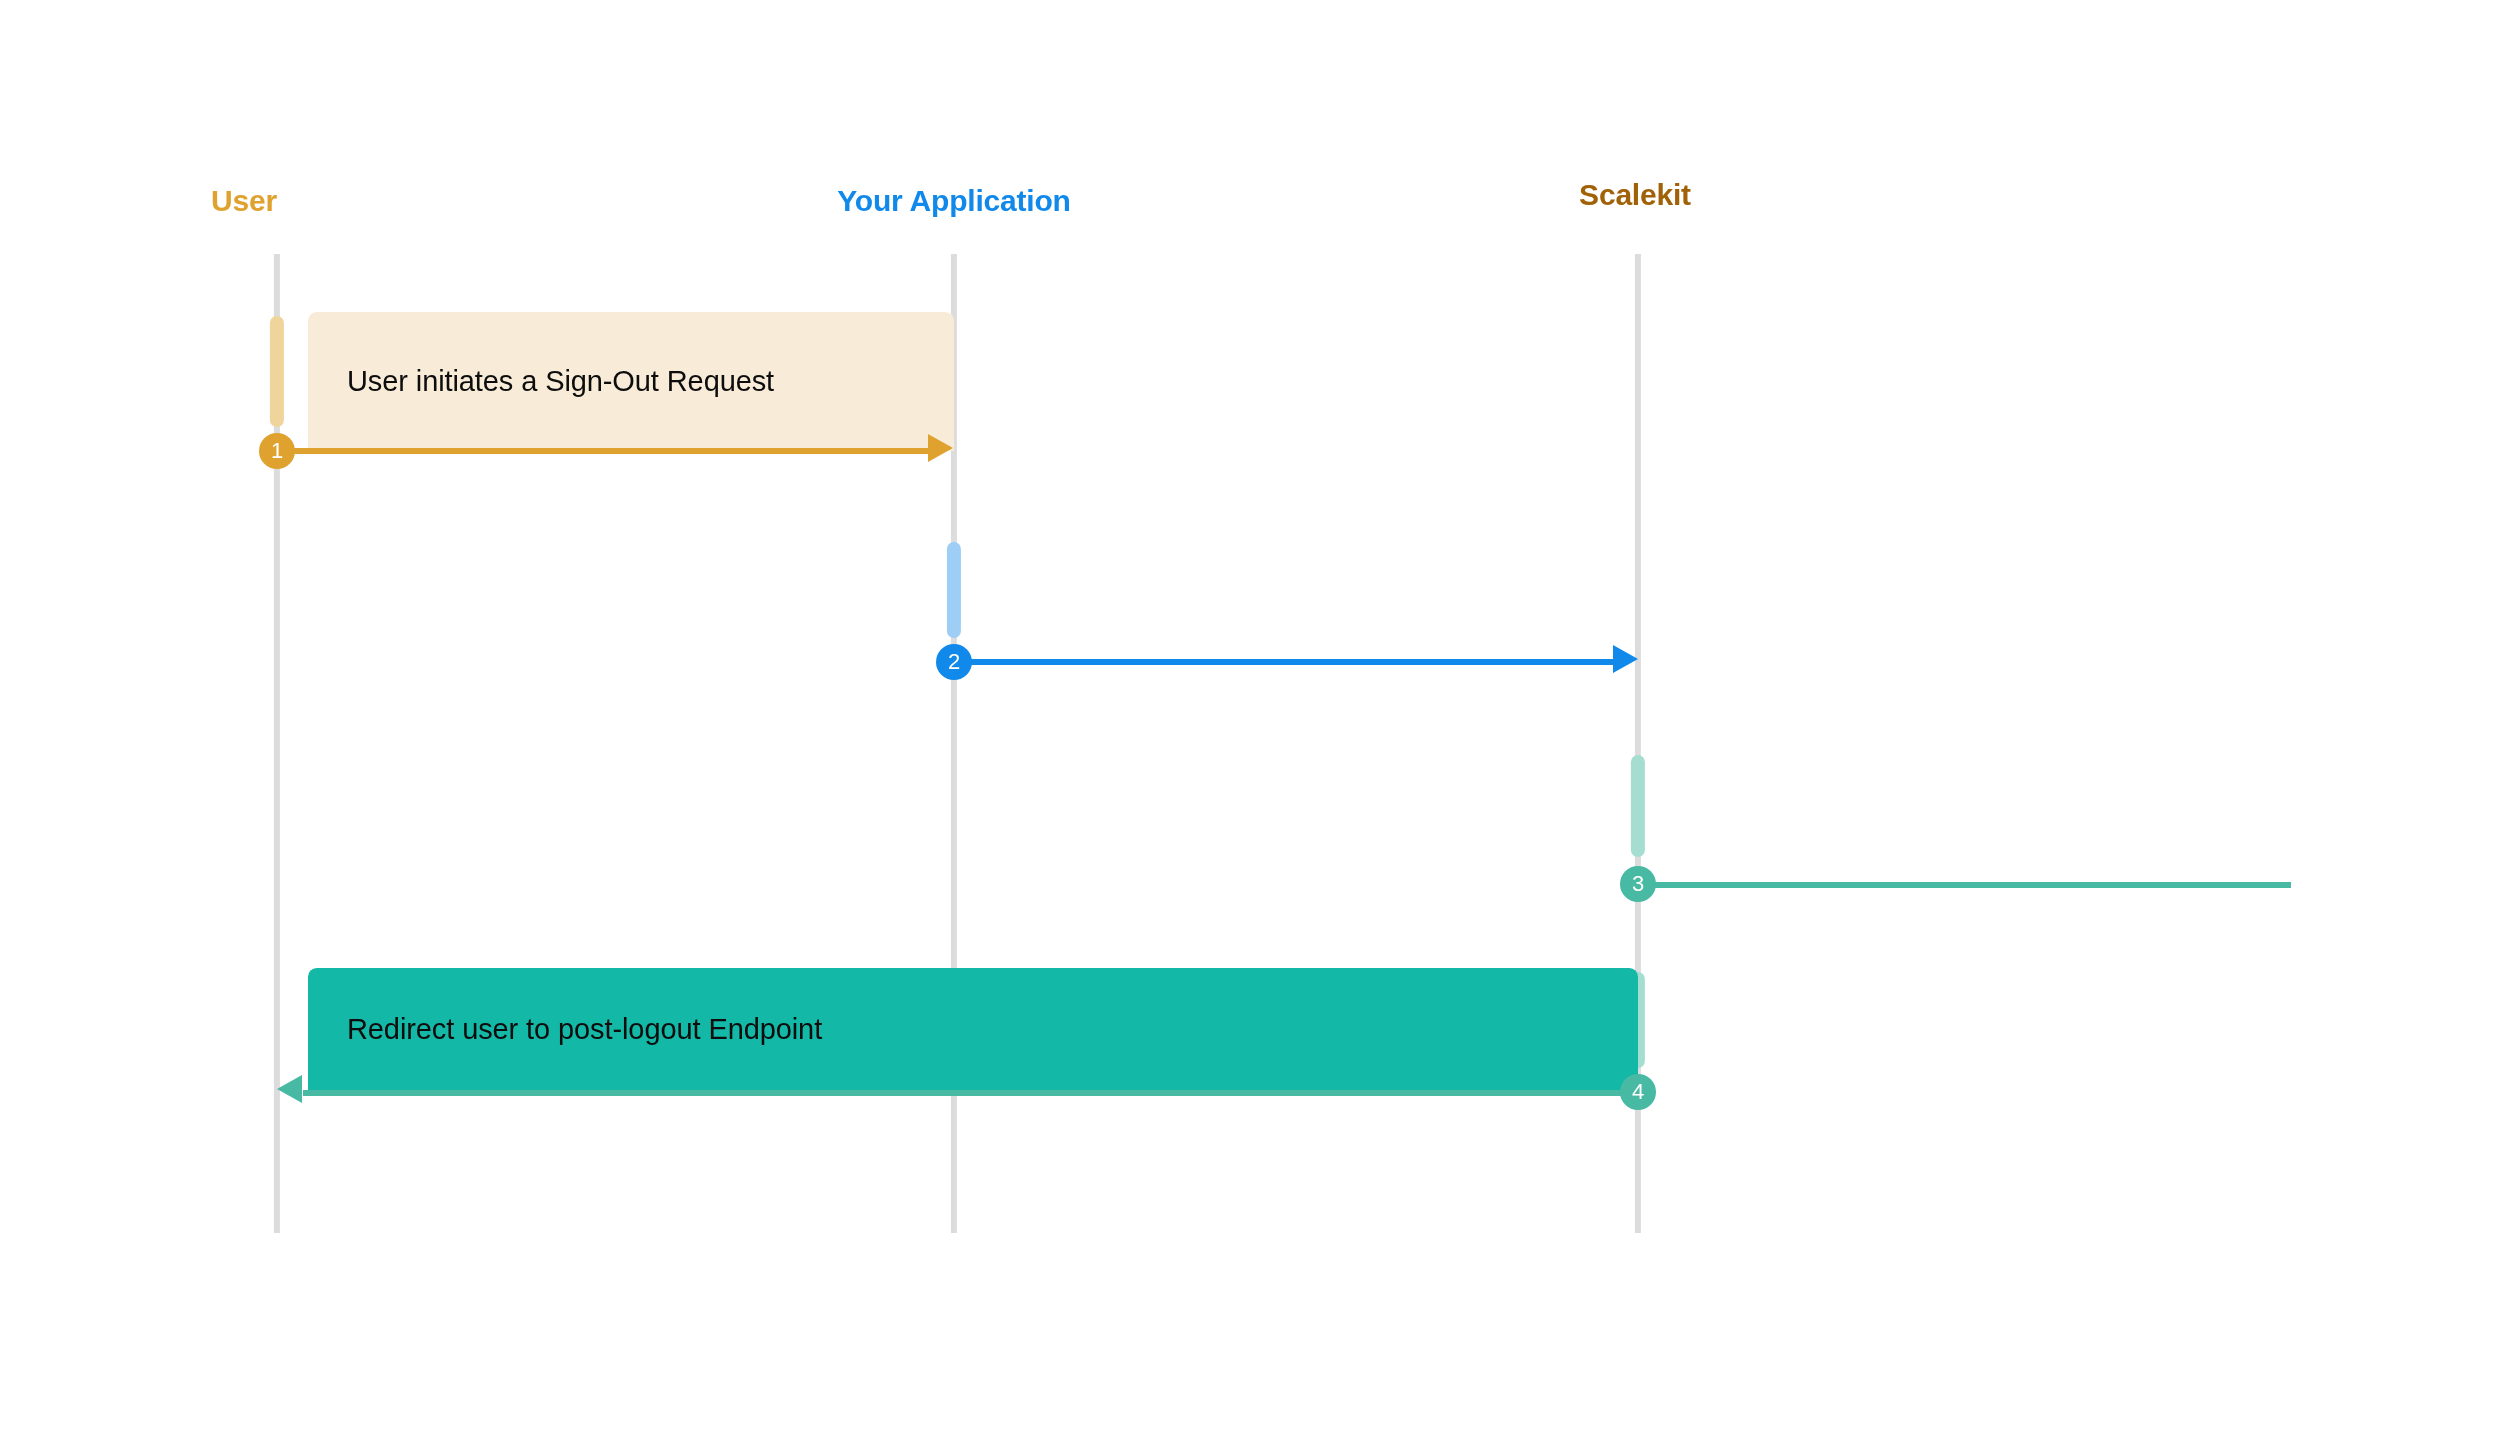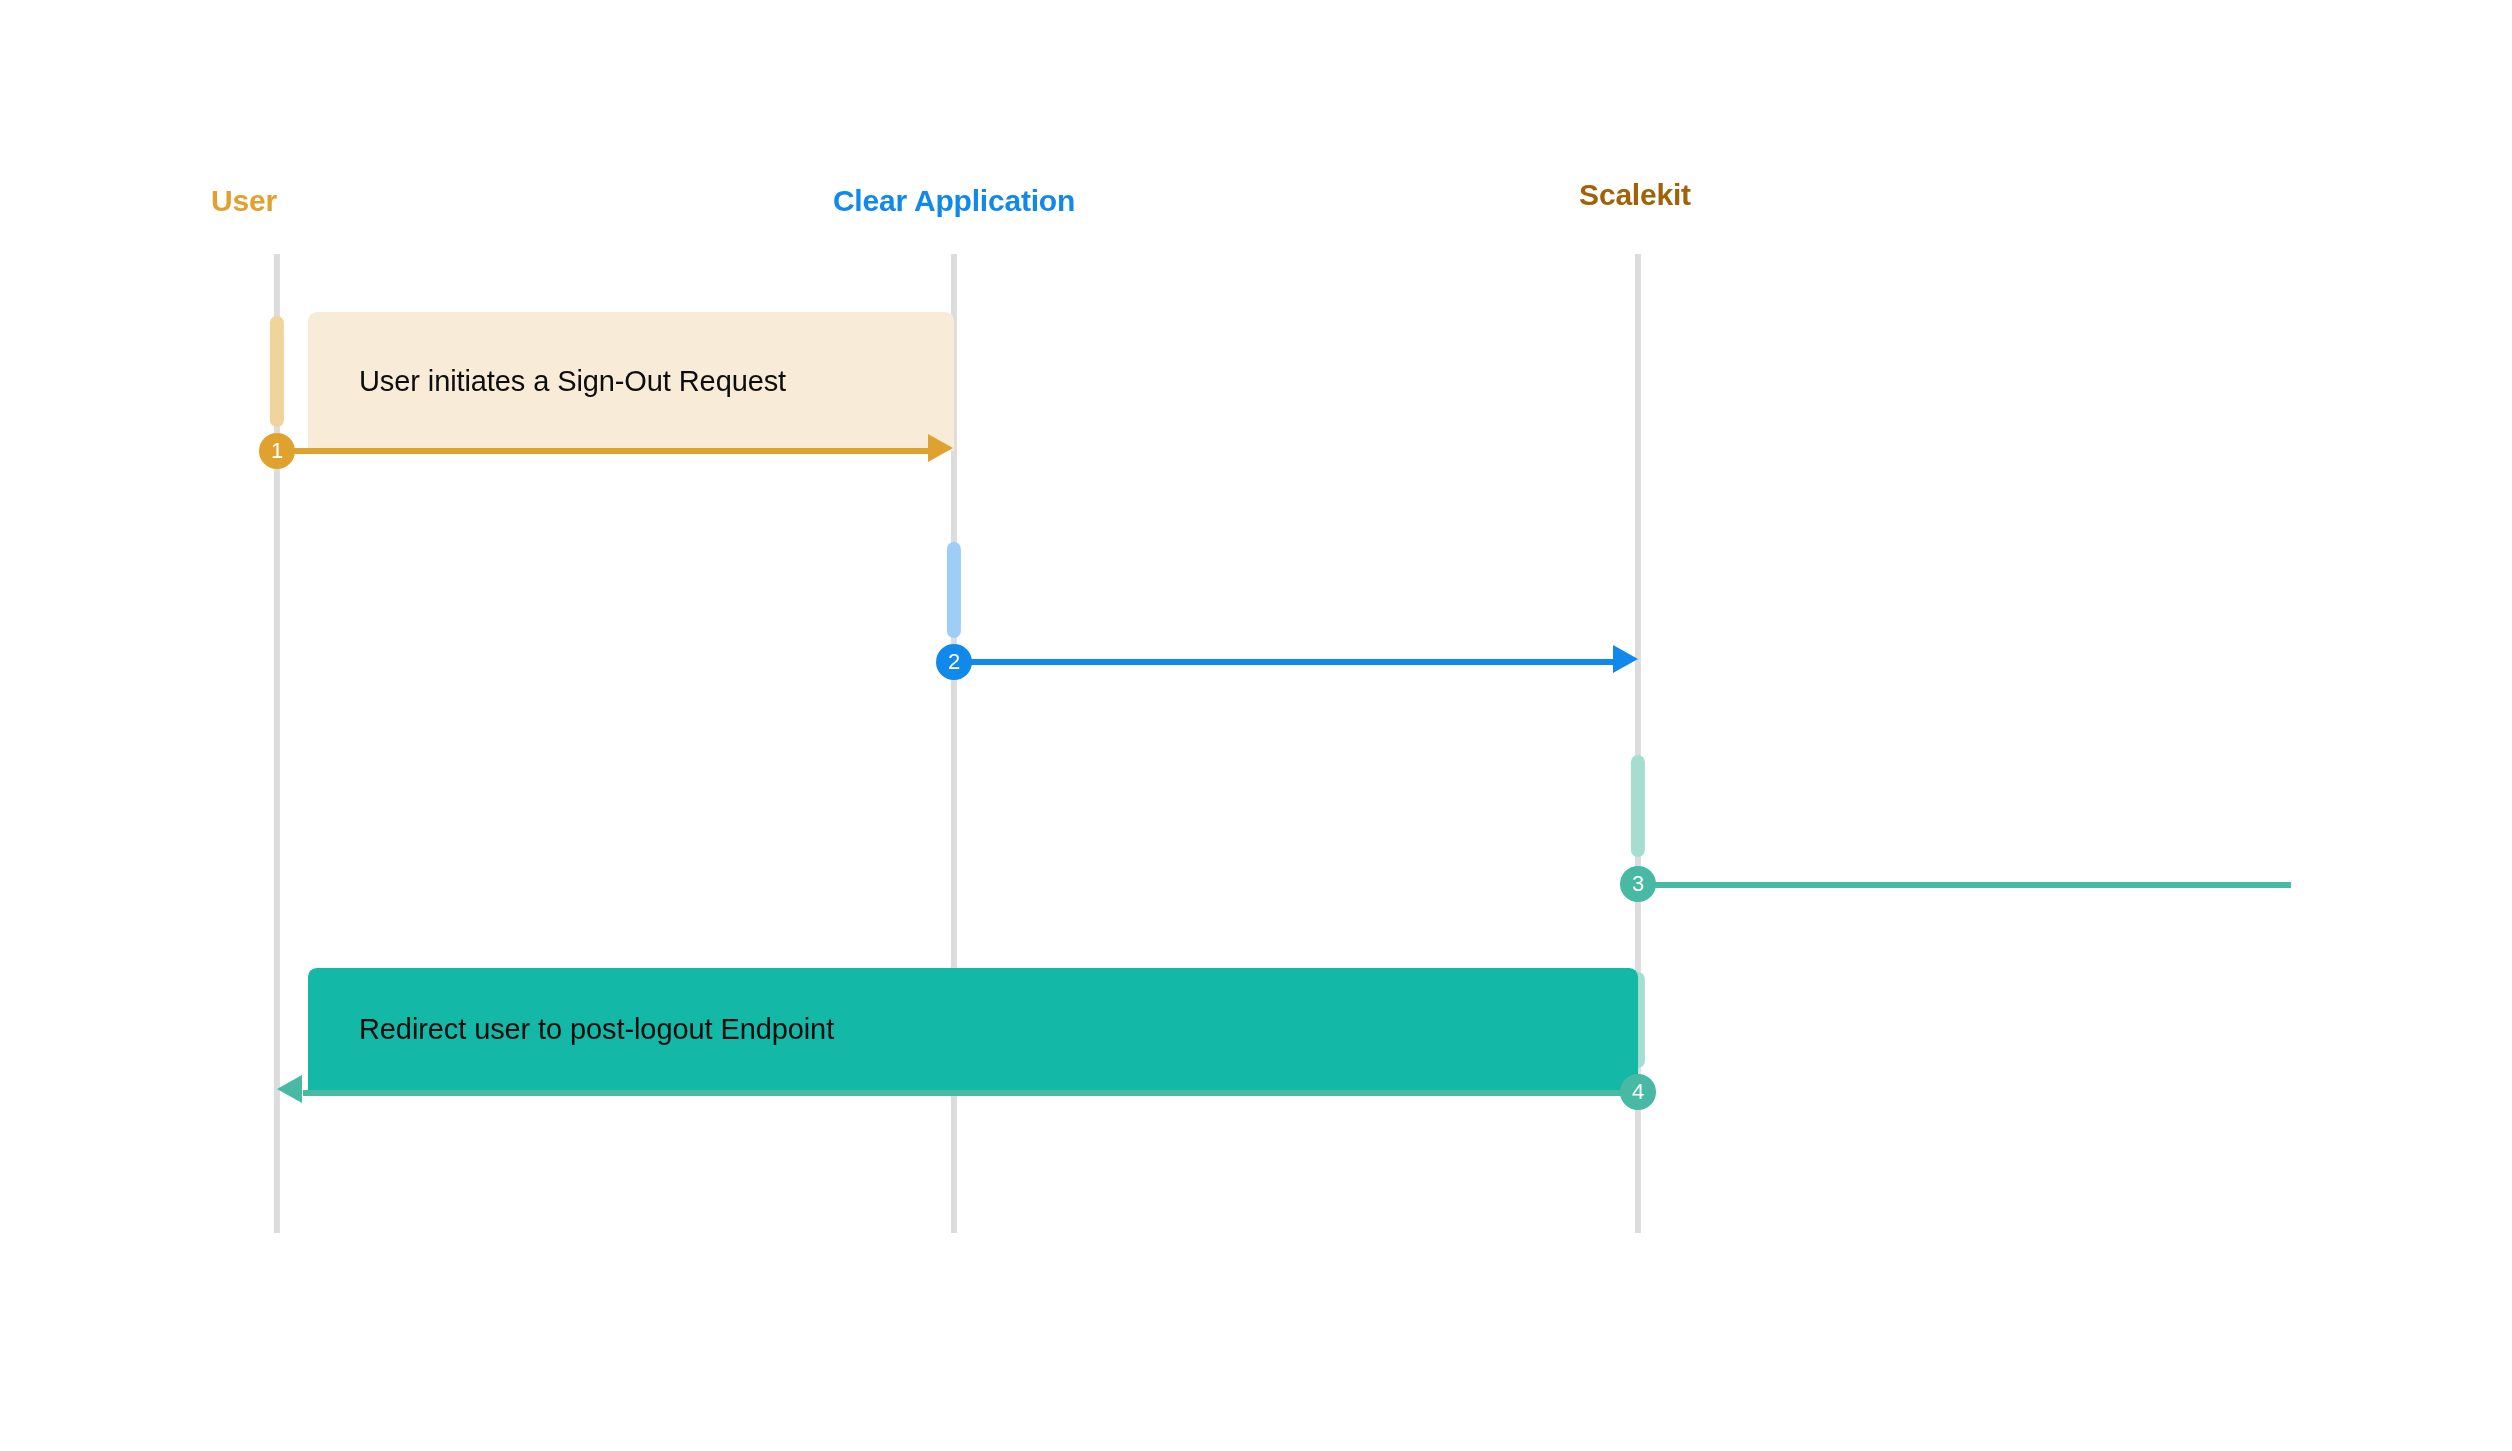--- a/index.html
+++ b/index.html
@@ -62,21 +62,21 @@
   }
   .msg-box.round-right {
     border-bottom-right-radius: 0;
     border-bottom-left-radius: 0;
   }
   .msg-text {
     font-size: 29px;
     color: #0d0d0d;
     line-height: 1.22;
     white-space: pre;
-    padding-left: 51px;
+    padding-left: 39px;
     letter-spacing: -0.1px;
   }
 
   
   .msg-line {
     position: absolute;
     height: 5.6px;
   }
   .arrowhead {
     position: absolute;
@@ -110,21 +110,21 @@
     line-height: 1;
   }
 </style>
 </head>
 <body>
 
 <div id="diagram">
 
   <div class="participant-label" style="left:211px; top:186px; color:#E0A22F;">User</div>
 
-  <div class="participant-label center" style="left:954px; top:186px; color:#1089EB;">Clear Application</div>
+  <div class="participant-label center" style="left:954px; top:186px; color:#1089EB;">Your Application</div>
 
   <div class="participant-label center" style="left:1635px; top:180px; color:#a16207;">Scalekit</div>
 
   <div class="lifeline" style="left:277px; top:254px; height:979px;"></div>
   <div class="lifeline" style="left:954px; top:254px; height:979px;"></div>
   <div class="lifeline" style="left:1638px; top:254px; height:979px;"></div>
 
   <div class="activation" style="left:277px; top:316px; height:111px; background:#EFD49B;"></div>
 
   <div class="msg-box round-right" style="left:308px; top:312px; width:646px; height:139px; background:#F8ECD9;">

